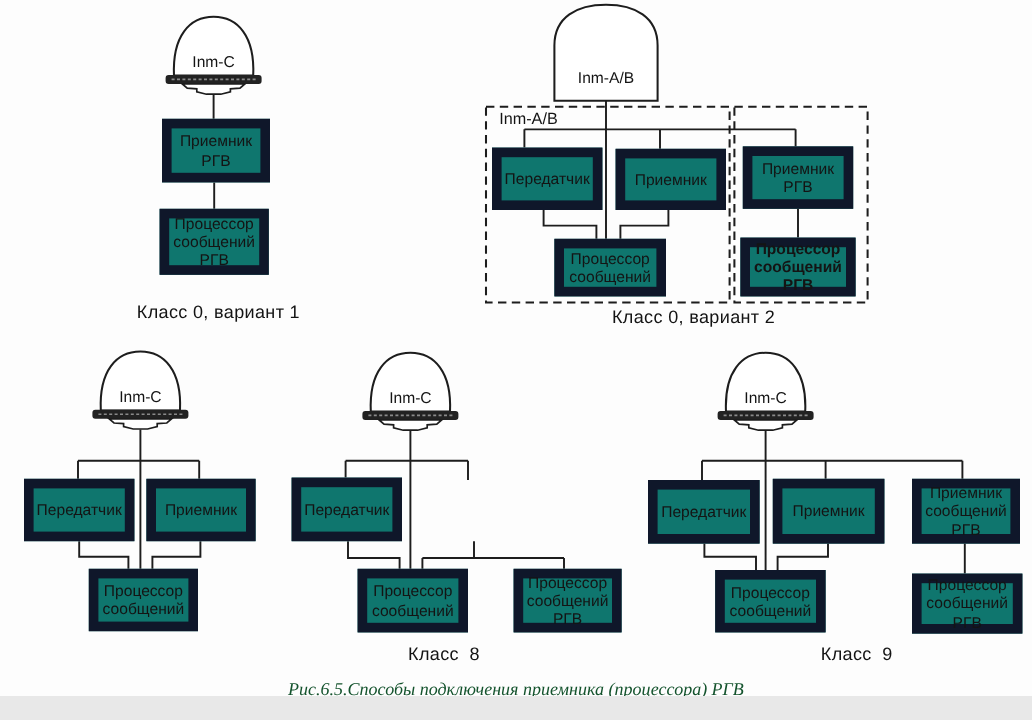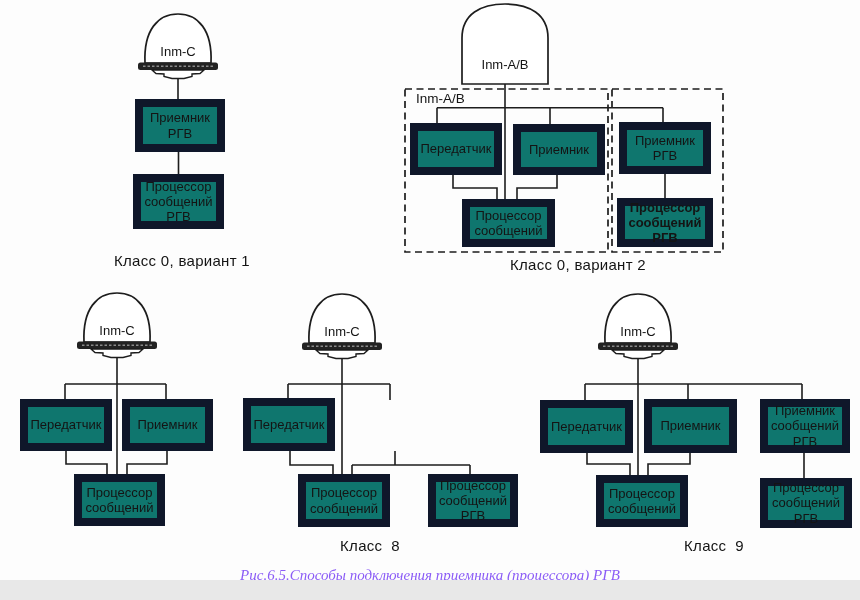--- a/index.html
+++ b/index.html
@@ -20,21 +20,21 @@
     background:transparent;
   }
   .cls-label{
     position:absolute;transform:translateX(-50%);font-size:15px;font-weight:400;
     white-space:pre;letter-spacing:0.3px;
   }
   .group-label{position:absolute;font-size:13.5px;}
   .caption{
     position:absolute;left:0;top:567px;width:860px;text-align:center;
     font-family:"Liberation Serif","DejaVu Serif",serif;font-style:italic;
-    font-size:15px;color:#8b5cf6;
+    font-size:15px;color:#14532d;
   }
 </style>
 </head>
 <body>
 
 <div class="stage">
 
   <svg width="860" height="600" viewBox="0 0 860 600">
     <defs>
       <g id="domeC">

